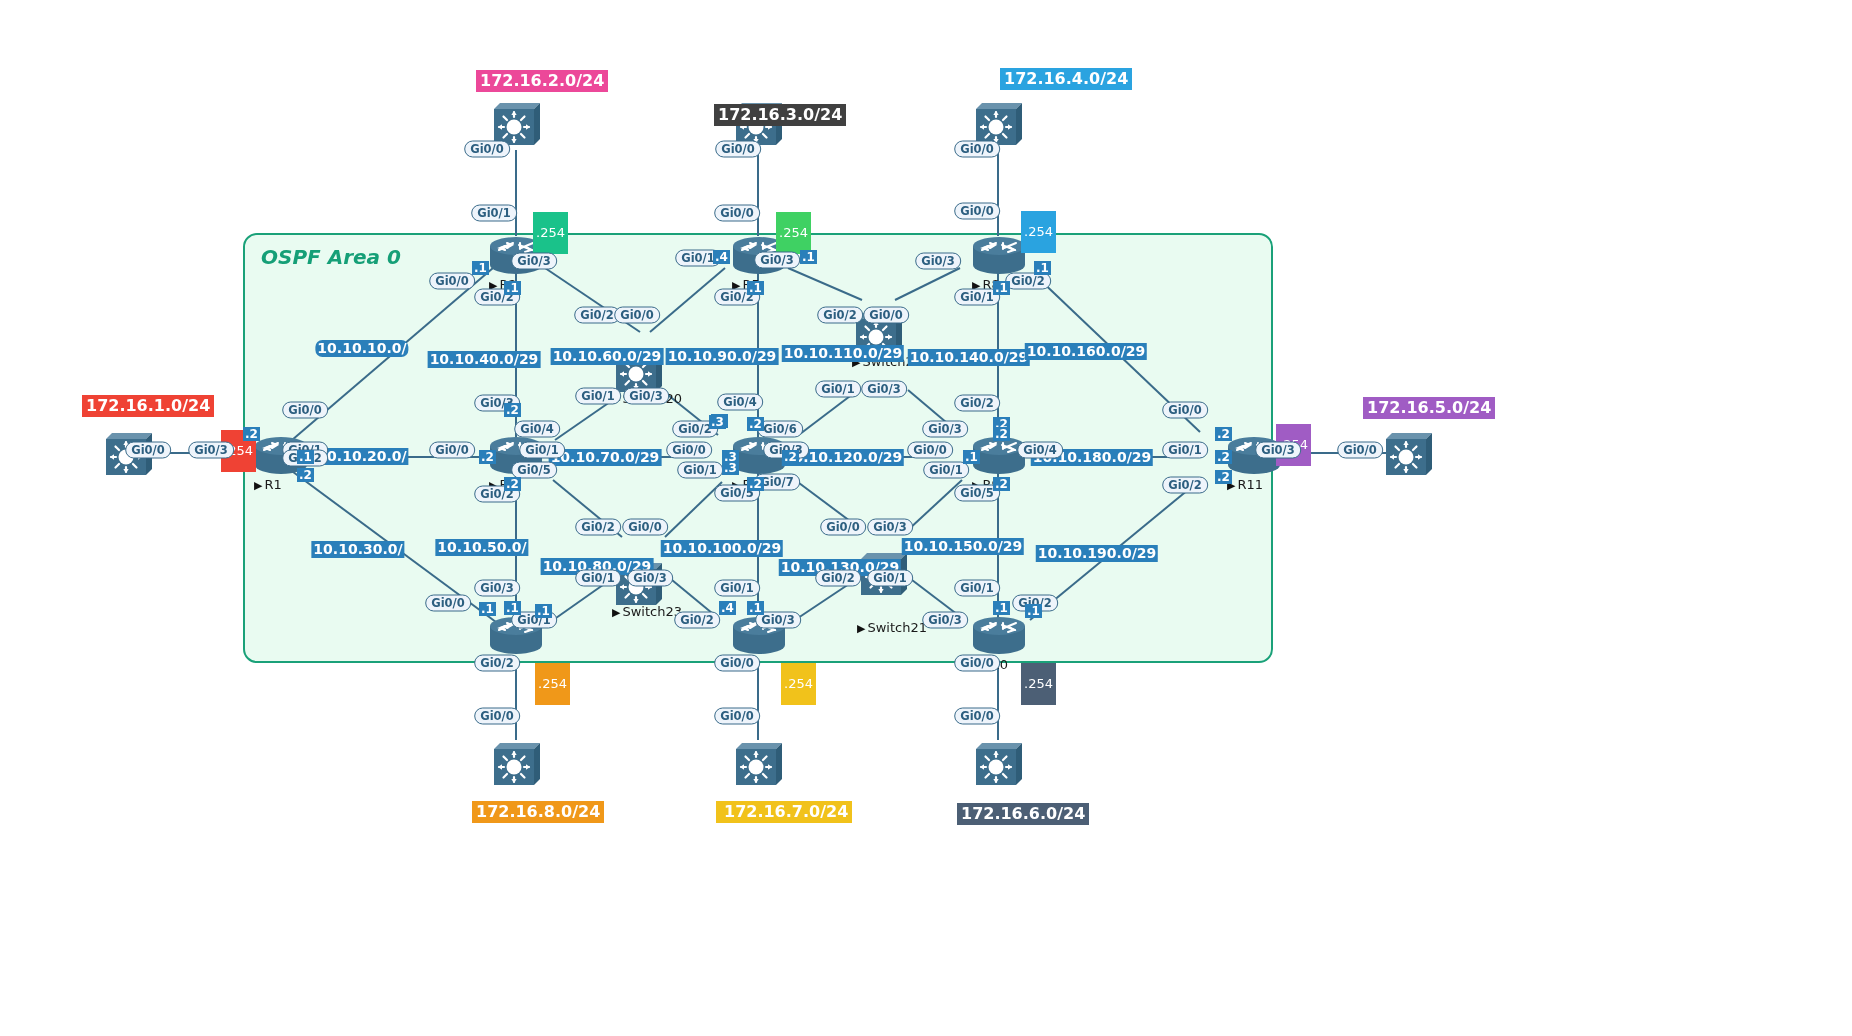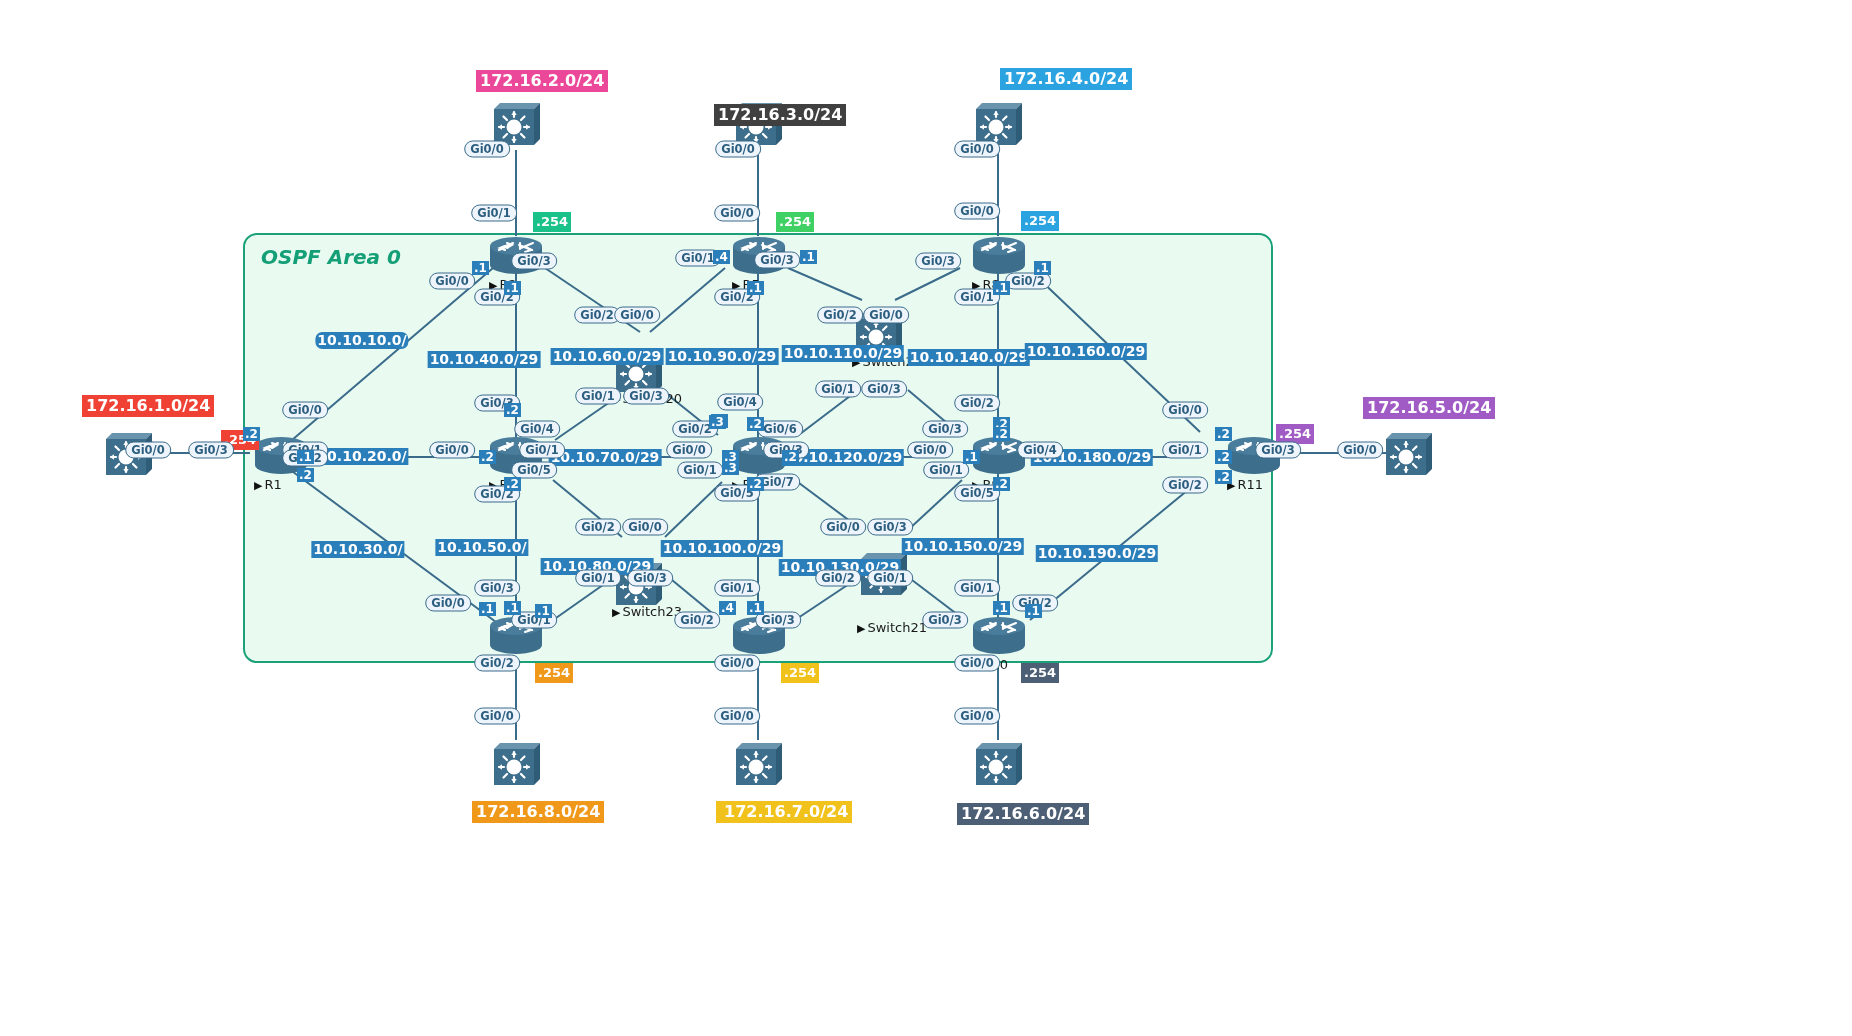--- a/index.html
+++ b/index.html
@@ -42,21 +42,21 @@
   }
   .subnet{
     position:absolute;background:#2a7fba;color:#ffffff;font-size:14px;font-weight:bold;
     padding:0px 2px;white-space:nowrap;font-family:"DejaVu Sans", sans-serif;line-height:17px;
   }
   .lan{
     position:absolute;color:#ffffff;font-size:16px;font-weight:bold;padding:1px 4px;
     white-space:nowrap;font-family:"DejaVu Sans", sans-serif;line-height:20px;
   }
   .gw{
-    position:absolute;color:#ffffff;font-size:13px;font-weight:bold;padding:2px 3px;
+    position:absolute;color:#ffffff;font-size:13px;font-weight:normal;padding:13px 3px;
     white-space:nowrap;font-family:"DejaVu Sans", sans-serif;line-height:16px;text-align:right;
   }
 </style>
 </head>
 <body>
 
 <div id="canvas">
 
   <div class="area-box" id="area-box" style="left: 243px; top: 233px; width: 1030px; height: 430px;"></div>
   <div class="area-label" id="area-label" style="left: 261px; top: 245px;">OSPF Area 0</div>
@@ -584,21 +584,21 @@
       <div class="lan" style="left: 1000px; top: 68px; background: rgb(42, 163, 224);">172.16.4.0/24</div>
       <div class="gw" style="left: 1021px; top: 211px; background: rgb(42, 163, 224);">.254</div>
       <div class="lan" style="left: 1363px; top: 397px; background: rgb(160, 92, 196);">172.16.5.0/24</div>
       <div class="gw" style="left: 1276px; top: 424px; background: rgb(160, 92, 196);">.254</div>
       <div class="lan" style="left: 957px; top: 803px; background: rgb(76, 95, 117);">172.16.6.0/24</div>
       <div class="gw" style="left: 1021px; top: 663px; background: rgb(76, 95, 117);">.254</div>
       <div class="lan" style="left: 716px; top: 801px; background: rgb(241, 194, 27); padding-left: 8px;">172.16.7.0/24</div>
       <div class="gw" style="left: 781px; top: 663px; background: rgb(241, 194, 27);">.254</div>
       <div class="lan" style="left: 472px; top: 801px; background: rgb(240, 152, 25);">172.16.8.0/24</div>
       <div class="gw" style="left: 535px; top: 663px; background: rgb(240, 152, 25);">.254</div>
-      <div class="subnet" style="left: 362px; top: 332px; transform: translateX(-50%); border-radius: 7px;">10.10.10.0/</div>
+      <div class="subnet" style="left: 362px; top: 340px; transform: translateX(-50%); border-radius: 7px;">10.10.10.0/</div>
       <div class="subnet" style="left: 362px; top: 448px; transform: translateX(-50%);">10.10.20.0/</div>
       <div class="subnet" style="left: 358px; top: 541px; transform: translateX(-50%);">10.10.30.0/</div>
       <div class="subnet" style="left: 484px; top: 351px; transform: translateX(-50%);">10.10.40.0/29</div>
       <div class="subnet" style="left: 482px; top: 539px; transform: translateX(-50%);">10.10.50.0/</div>
       <div class="subnet" style="left: 607px; top: 348px; transform: translateX(-50%);">10.10.60.0/29</div>
       <div class="subnet" style="left: 605px; top: 449px; transform: translateX(-50%);">10.10.70.0/29</div>
       <div class="subnet" style="left: 597px; top: 558px; transform: translateX(-50%);">10.10.80.0/29</div>
       <div class="subnet" style="left: 722px; top: 348px; transform: translateX(-50%);">10.10.90.0/29</div>
       <div class="subnet" style="left: 722px; top: 540px; transform: translateX(-50%);">10.10.100.0/29</div>
       <div class="subnet" style="left: 843px; top: 345px; transform: translateX(-50%);">10.10.110.0/29</div>

